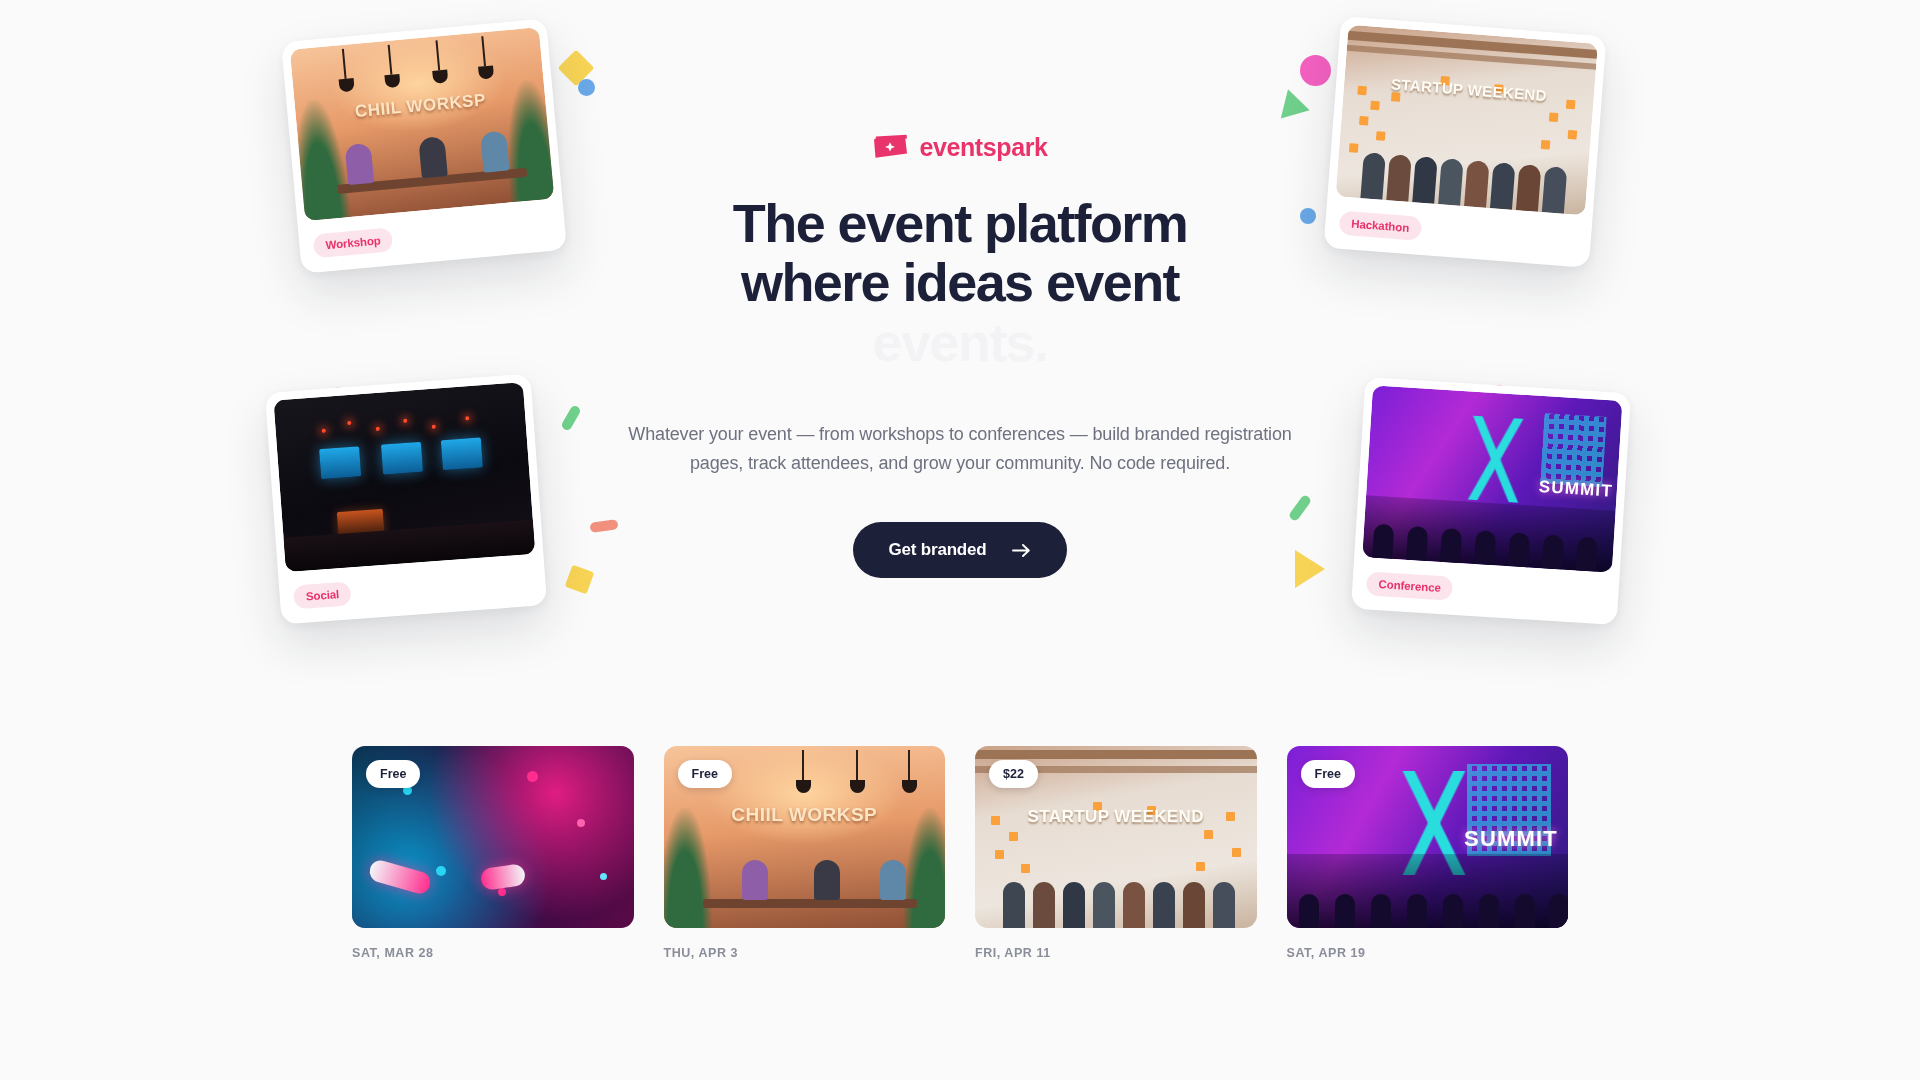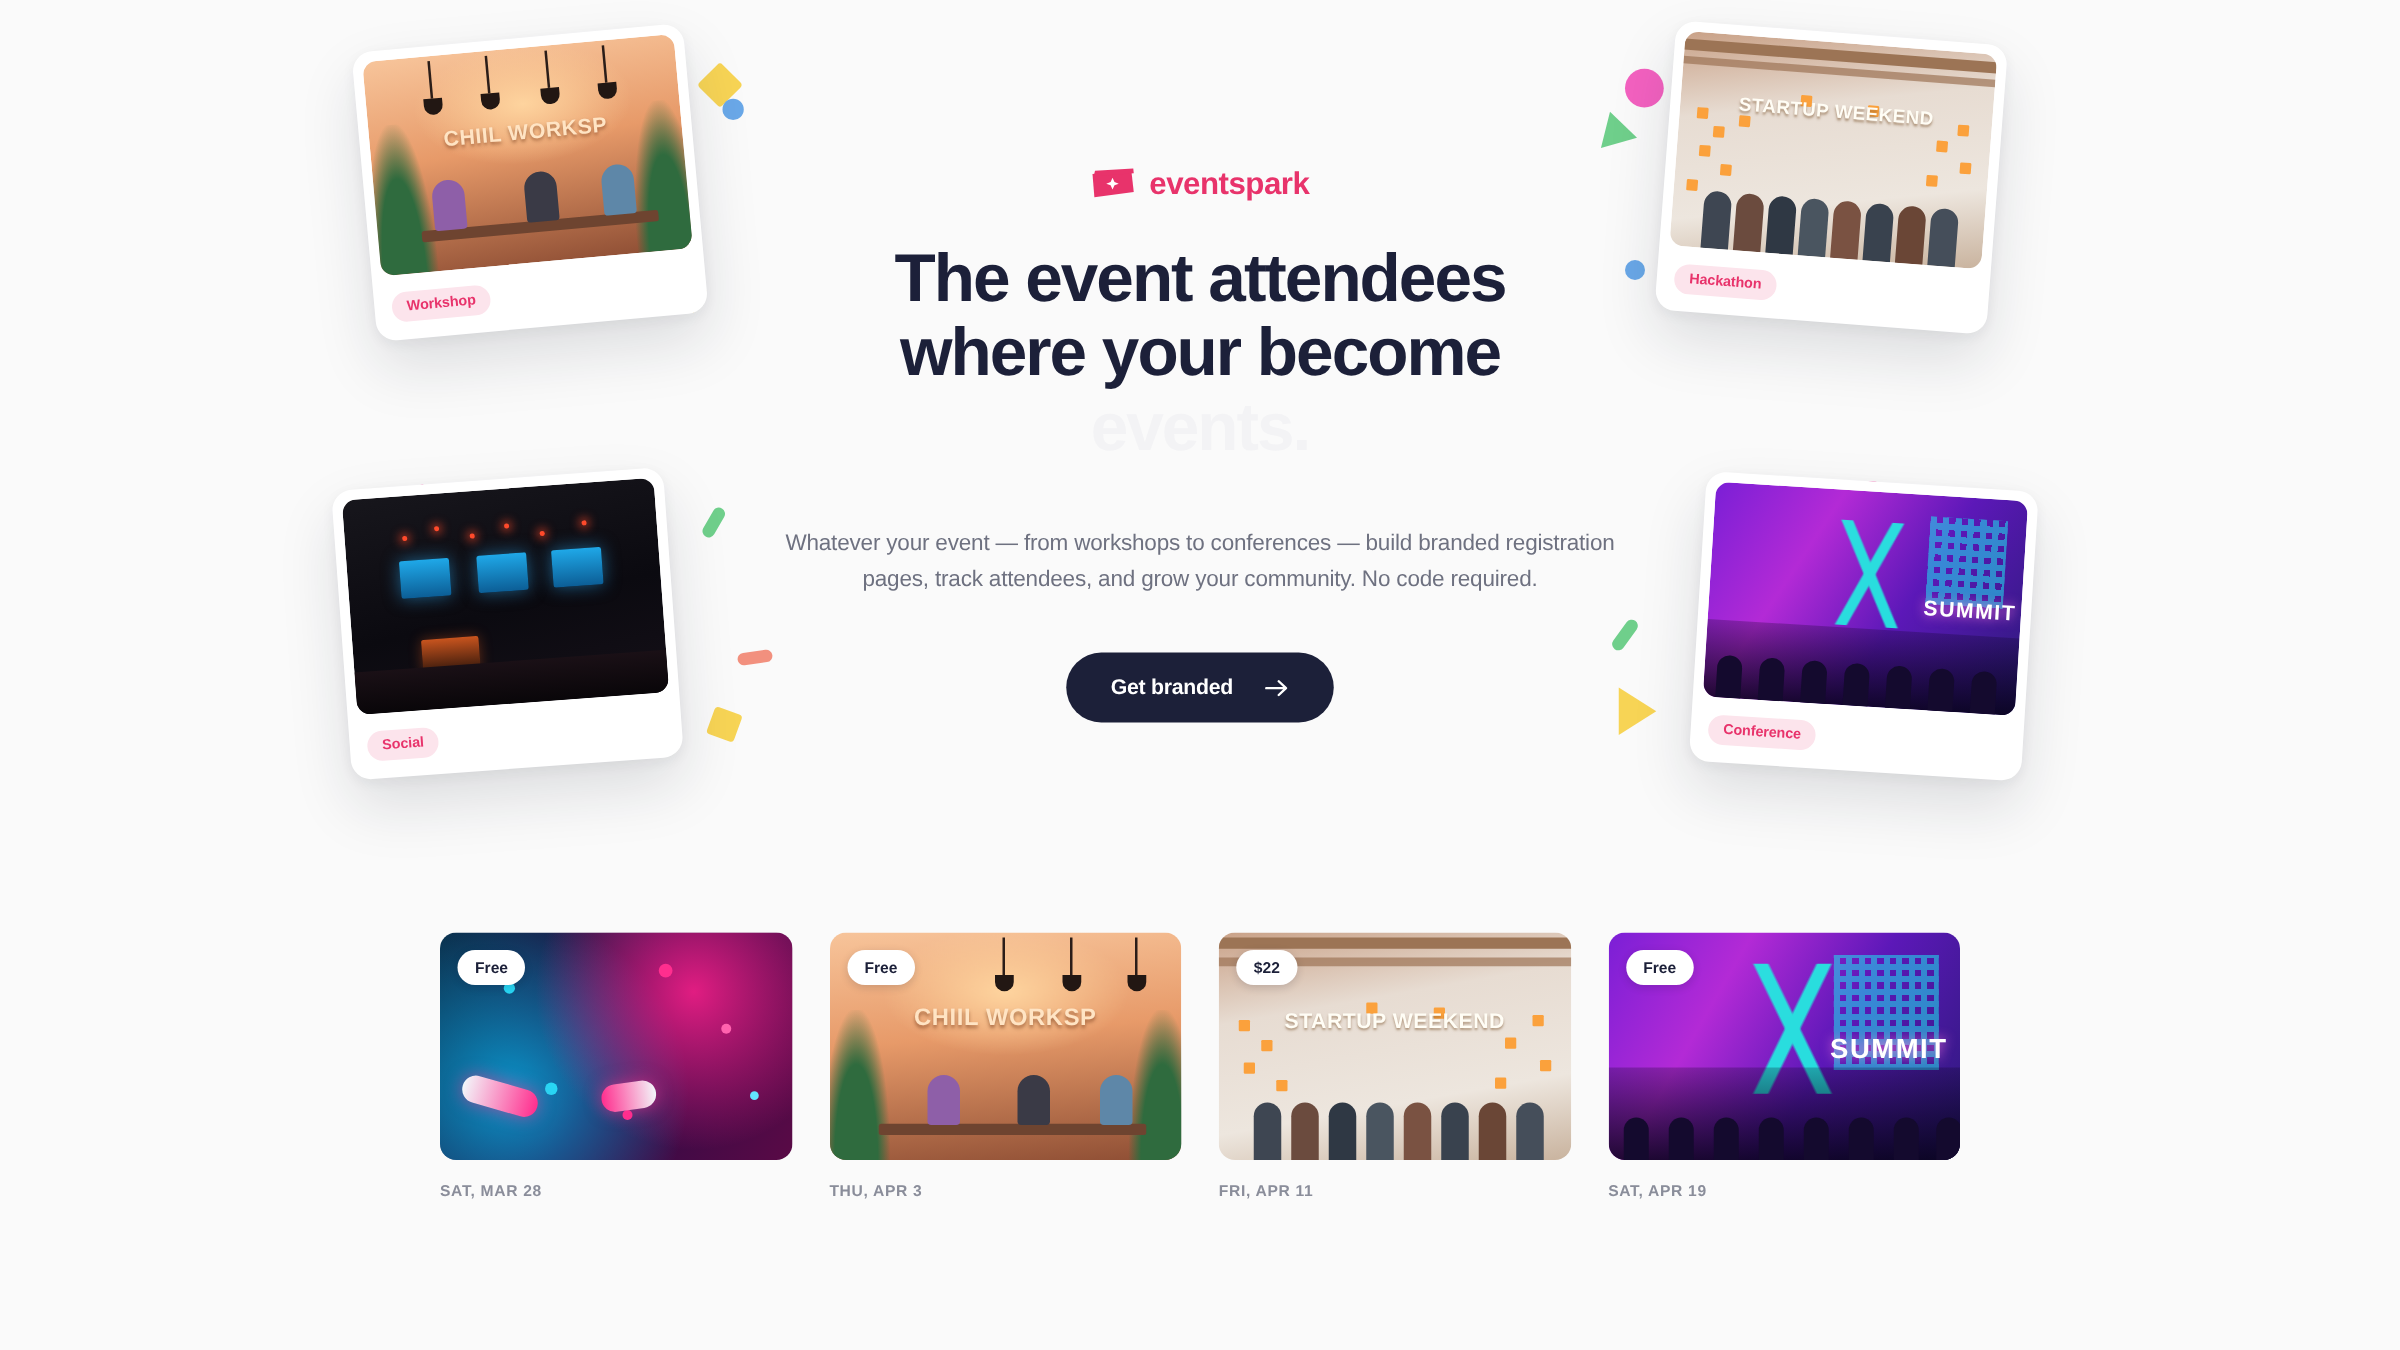--- a/index.html
+++ b/index.html
@@ -303,22 +303,22 @@
     <div class="brand">
       <svg class="brand-mark" viewBox="0 0 36 26" aria-hidden="true">
         <path d="M2 5.2 L33 2 L35 19.5 L3.5 23.8 Z" fill="#E8336B"></path>
         <path d="M4 2.6 L34.6 0.8 L35 4.5 L3 7 Z" fill="#E8336B"></path>
         <path d="M18 8.2 L19.6 11.6 L23 12.9 L19.6 14.2 L18 17.6 L16.5 14.2 L13 12.9 L16.5 11.6 Z" fill="#FFFFFF"></path>
       </svg>
       <span class="brand-name">eventspark</span>
     </div>
 
     <h1 class="headline">
-      <span>The event attendees</span><br>
-      <span>where your become</span><br>
+      <span>The event platform</span><br>
+      <span>where ideas event</span><br>
       <span class="ghost">events.</span>
     </h1>
 
     <p class="subtext">Whatever your event — from workshops to conferences — build branded registration pages, track attendees, and grow your community. No code required.</p>
 
     <div class="cta-wrap">
       <button class="cta">
         <span>Get branded</span>
         <svg width="19" height="15" viewBox="0 0 19 15" aria-hidden="true">
           <path d="M1 7.5 H16.4 M11 2 L16.8 7.5 L11 13" stroke="#FFFFFF" stroke-width="1.9" fill="none" stroke-linecap="round" stroke-linejoin="round"></path>

